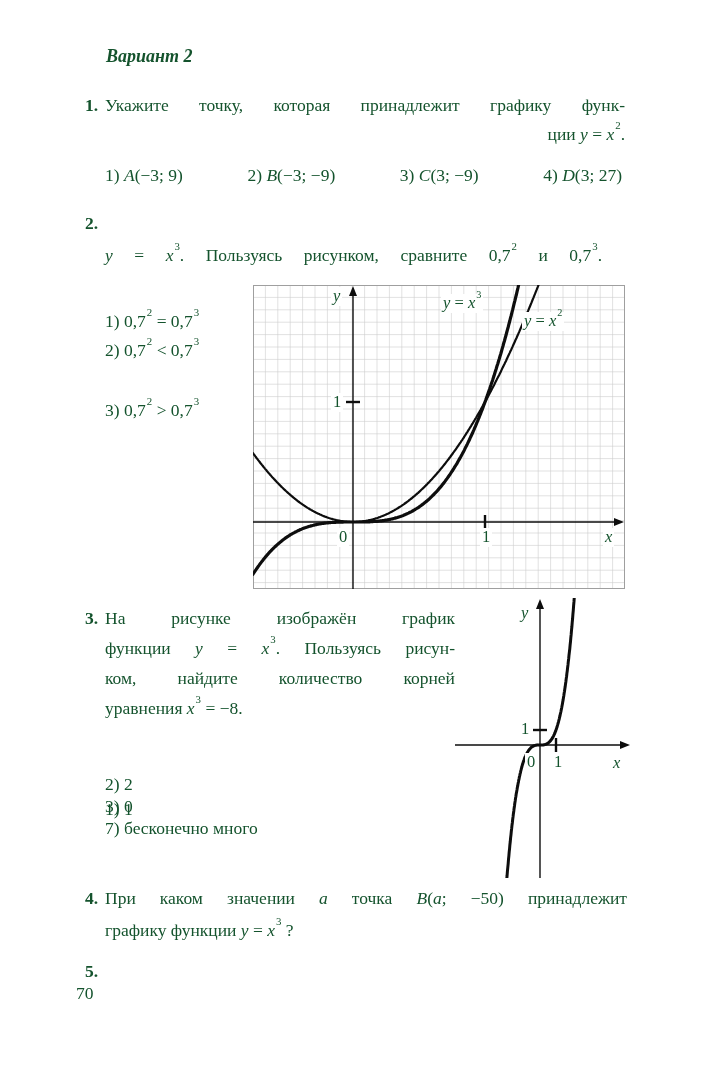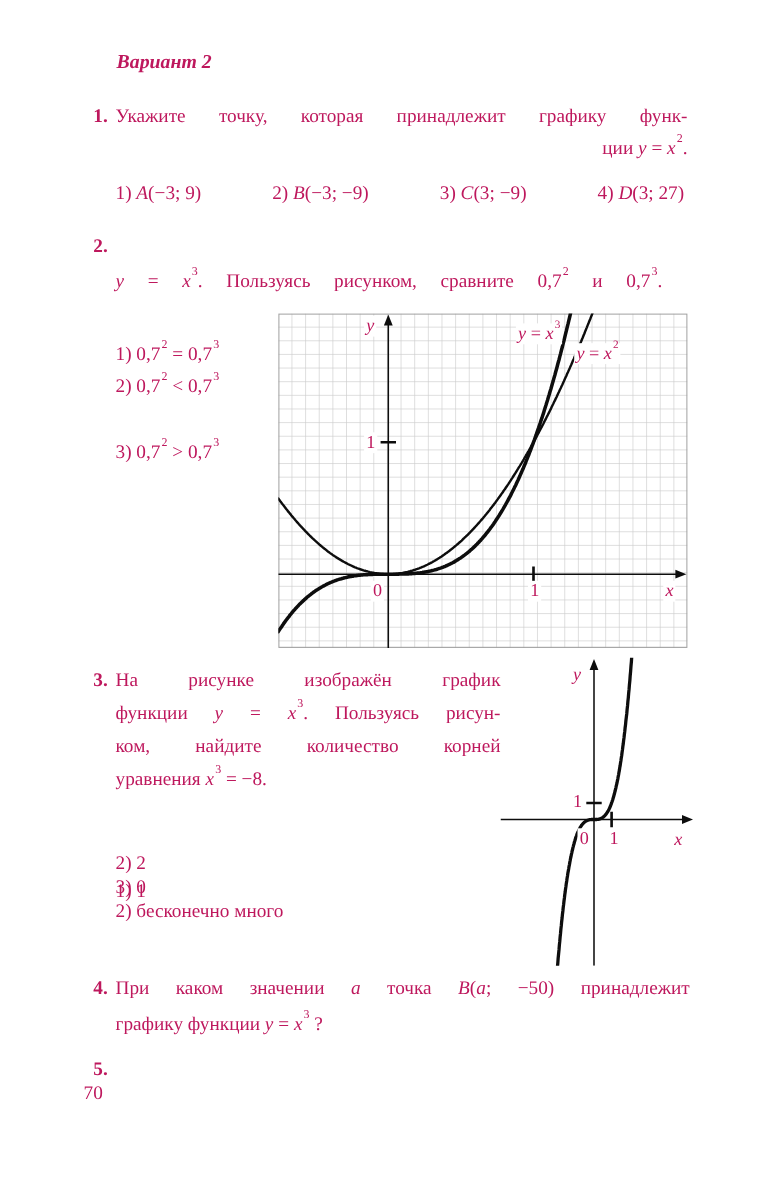--- a/index.html
+++ b/index.html
@@ -1,20 +1,20 @@
 <!DOCTYPE html>
 <html><head>
 <meta charset="utf-8">
 <style>
   * { margin:0; padding:0; box-sizing:border-box; }
   html,body { background:#ffffff; }
   .page {
     position:relative; width:712px; height:1080px; background:#ffffff;
     font-family:"Liberation Serif","DejaVu Serif",serif;
-    color:#be185d; font-size:17.5px; overflow:hidden;
+    color:#14532d; font-size:17.5px; overflow:hidden;
   }
   .abs { position:absolute; }
   .num { font-weight:bold; }
   .title { font-weight:bold; font-style:italic; font-size:18px; }
   .just { text-align:justify; text-align-last:justify; }
   sup { font-size:0.62em; line-height:0; position:relative; top:-0.38em; margin-left:1px; }
   .optrow { display:flex; justify-content:space-between; }
   svg { display:block; overflow:hidden; }
   .figlabel {
     position:absolute; background:#ffffff; padding:0 2px;
@@ -107,39 +107,39 @@
         <rect x="0.5" y="0.5" width="371" height="303" fill="none" stroke="#9f9f9f" stroke-width="1"></rect>
         <line x1="0" y1="237" x2="364" y2="237" stroke="#0d0d0d" stroke-width="1.4"></line>
         <polygon points="371,237 361,233 361,241" fill="#0d0d0d"></polygon>
         <line x1="100" y1="304" x2="100" y2="8" stroke="#0d0d0d" stroke-width="1.4"></line>
         <polygon points="100,1 96,11 104,11" fill="#0d0d0d"></polygon>
         <line x1="93" y1="117" x2="107" y2="117" stroke="#0d0d0d" stroke-width="2.4"></line>
         <line x1="232" y1="230" x2="232" y2="244" stroke="#0d0d0d" stroke-width="2.4"></line>
         <path d="M 0.0 289.2 L 0.7 288.0 L 1.5 286.9 L 2.2 285.8 L 3.0 284.7 L 3.7 283.6 L 4.5 282.5 L 5.2 281.4 L 6.0 280.4 L 6.7 279.4 L 7.4 278.4 L 8.2 277.4 L 8.9 276.4 L 9.7 275.5 L 10.4 274.5 L 11.2 273.6 L 11.9 272.7 L 12.6 271.8 L 13.4 270.9 L 14.1 270.0 L 14.9 269.2 L 15.6 268.3 L 16.4 267.5 L 17.1 266.7 L 17.9 265.9 L 18.6 265.1 L 19.3 264.4 L 20.1 263.6 L 20.8 262.9 L 21.6 262.2 L 22.3 261.5 L 23.1 260.8 L 23.8 260.1 L 24.6 259.4 L 25.3 258.8 L 26.0 258.1 L 26.8 257.5 L 27.5 256.9 L 28.3 256.3 L 29.0 255.7 L 29.8 255.1 L 30.5 254.5 L 31.2 254.0 L 32.0 253.4 L 32.7 252.9 L 33.5 252.4 L 34.2 251.8 L 35.0 251.3 L 35.7 250.9 L 36.5 250.4 L 37.2 249.9 L 37.9 249.5 L 38.7 249.0 L 39.4 248.6 L 40.2 248.2 L 40.9 247.8 L 41.7 247.4 L 42.4 247.0 L 43.2 246.6 L 43.9 246.2 L 44.6 245.9 L 45.4 245.5 L 46.1 245.2 L 46.9 244.8 L 47.6 244.5 L 48.4 244.2 L 49.1 243.9 L 49.8 243.6 L 50.6 243.3 L 51.3 243.0 L 52.1 242.7 L 52.8 242.5 L 53.6 242.2 L 54.3 242.0 L 55.1 241.7 L 55.8 241.5 L 56.5 241.3 L 57.3 241.1 L 58.0 240.9 L 58.8 240.7 L 59.5 240.5 L 60.3 240.3 L 61.0 240.1 L 61.8 239.9 L 62.5 239.8 L 63.2 239.6 L 64.0 239.4 L 64.7 239.3 L 65.5 239.1 L 66.2 239.0 L 67.0 238.9 L 67.7 238.8 L 68.4 238.6 L 69.2 238.5 L 69.9 238.4 L 70.7 238.3 L 71.4 238.2 L 72.2 238.1 L 72.9 238.0 L 73.7 238.0 L 74.4 237.9 L 75.1 237.8 L 75.9 237.7 L 76.6 237.7 L 77.4 237.6 L 78.1 237.5 L 78.9 237.5 L 79.6 237.4 L 80.4 237.4 L 81.1 237.4 L 81.8 237.3 L 82.6 237.3 L 83.3 237.2 L 84.1 237.2 L 84.8 237.2 L 85.6 237.2 L 86.3 237.1 L 87.0 237.1 L 87.8 237.1 L 88.5 237.1 L 89.3 237.1 L 90.0 237.1 L 90.8 237.0 L 91.5 237.0 L 92.3 237.0 L 93.0 237.0 L 93.7 237.0 L 94.5 237.0 L 95.2 237.0 L 96.0 237.0 L 96.7 237.0 L 97.5 237.0 L 98.2 237.0 L 99.0 237.0 L 99.7 237.0 L 100.4 237.0 L 101.2 237.0 L 101.9 237.0 L 102.7 237.0 L 103.4 237.0 L 104.2 237.0 L 104.9 237.0 L 105.6 237.0 L 106.4 237.0 L 107.1 237.0 L 107.9 237.0 L 108.6 237.0 L 109.4 237.0 L 110.1 236.9 L 110.9 236.9 L 111.6 236.9 L 112.3 236.9 L 113.1 236.9 L 113.8 236.9 L 114.6 236.8 L 115.3 236.8 L 116.1 236.8 L 116.8 236.8 L 117.6 236.7 L 118.3 236.7 L 119.0 236.6 L 119.8 236.6 L 120.5 236.5 L 121.3 236.5 L 122.0 236.4 L 122.8 236.4 L 123.5 236.3 L 124.2 236.3 L 125.0 236.2 L 125.7 236.1 L 126.5 236.0 L 127.2 235.9 L 128.0 235.9 L 128.7 235.8 L 129.5 235.7 L 130.2 235.6 L 130.9 235.5 L 131.7 235.3 L 132.4 235.2 L 133.2 235.1 L 133.9 235.0 L 134.7 234.8 L 135.4 234.7 L 136.2 234.5 L 136.9 234.4 L 137.6 234.2 L 138.4 234.0 L 139.1 233.9 L 139.9 233.7 L 140.6 233.5 L 141.4 233.3 L 142.1 233.1 L 142.8 232.9 L 143.6 232.7 L 144.3 232.5 L 145.1 232.2 L 145.8 232.0 L 146.6 231.7 L 147.3 231.5 L 148.1 231.2 L 148.8 230.9 L 149.5 230.7 L 150.3 230.4 L 151.0 230.1 L 151.8 229.8 L 152.5 229.4 L 153.3 229.1 L 154.0 228.8 L 154.8 228.4 L 155.5 228.1 L 156.2 227.7 L 157.0 227.3 L 157.7 227.0 L 158.5 226.6 L 159.2 226.2 L 160.0 225.8 L 160.7 225.3 L 161.4 224.9 L 162.2 224.4 L 162.9 224.0 L 163.7 223.5 L 164.4 223.0 L 165.2 222.6 L 165.9 222.1 L 166.7 221.5 L 167.4 221.0 L 168.1 220.5 L 168.9 219.9 L 169.6 219.4 L 170.4 218.8 L 171.1 218.2 L 171.9 217.6 L 172.6 217.0 L 173.4 216.4 L 174.1 215.8 L 174.8 215.1 L 175.6 214.5 L 176.3 213.8 L 177.1 213.1 L 177.8 212.4 L 178.6 211.7 L 179.3 211.0 L 180.0 210.2 L 180.8 209.5 L 181.5 208.7 L 182.3 207.9 L 183.0 207.1 L 183.8 206.3 L 184.5 205.5 L 185.3 204.7 L 186.0 203.8 L 186.7 202.9 L 187.5 202.1 L 188.2 201.2 L 189.0 200.2 L 189.7 199.3 L 190.5 198.4 L 191.2 197.4 L 192.0 196.4 L 192.7 195.4 L 193.4 194.4 L 194.2 193.4 L 194.9 192.4 L 195.7 191.3 L 196.4 190.2 L 197.2 189.1 L 197.9 188.0 L 198.6 186.9 L 199.4 185.8 L 200.1 184.6 L 200.9 183.4 L 201.6 182.2 L 202.4 181.0 L 203.1 179.8 L 203.9 178.6 L 204.6 177.3 L 205.3 176.0 L 206.1 174.7 L 206.8 173.4 L 207.6 172.0 L 208.3 170.7 L 209.1 169.3 L 209.8 167.9 L 210.6 166.5 L 211.3 165.1 L 212.0 163.6 L 212.8 162.1 L 213.5 160.7 L 214.3 159.1 L 215.0 157.6 L 215.8 156.1 L 216.5 154.5 L 217.2 152.9 L 218.0 151.3 L 218.7 149.7 L 219.5 148.0 L 220.2 146.3 L 221.0 144.6 L 221.7 142.9 L 222.5 141.2 L 223.2 139.4 L 223.9 137.7 L 224.7 135.9 L 225.4 134.0 L 226.2 132.2 L 226.9 130.3 L 227.7 128.4 L 228.4 126.5 L 229.2 124.6 L 229.9 122.6 L 230.6 120.7 L 231.4 118.7 L 232.1 116.7 L 232.9 114.6 L 233.6 112.5 L 234.4 110.4 L 235.1 108.3 L 235.8 106.2 L 236.6 104.0 L 237.3 101.9 L 238.1 99.6 L 238.8 97.4 L 239.6 95.2 L 240.3 92.9 L 241.1 90.6 L 241.8 88.2 L 242.5 85.9 L 243.3 83.5 L 244.0 81.1 L 244.8 78.7 L 245.5 76.2 L 246.3 73.7 L 247.0 71.2 L 247.8 68.7 L 248.5 66.2 L 249.2 63.6 L 250.0 61.0 L 250.7 58.3 L 251.5 55.7 L 252.2 53.0 L 253.0 50.3 L 253.7 47.5 L 254.4 44.8 L 255.2 42.0 L 255.9 39.2 L 256.7 36.3 L 257.4 33.4 L 258.2 30.5 L 258.9 27.6 L 259.7 24.7 L 260.4 21.7 L 261.1 18.7 L 261.9 15.6 L 262.6 12.6 L 263.4 9.5 L 264.1 6.4 L 264.9 3.2 L 265.6 0.0 L 266.4 -3.2 L 267.1 -6.4 L 267.8 -9.7 L 268.6 -13.0 L 269.3 -16.3 L 270.1 -19.7 L 270.8 -23.0 L 271.6 -26.5 L 272.3 -29.9 L 273.0 -33.4 L 273.8 -36.9 L 274.5 -40.4 L 275.3 -44.0 L 276.0 -47.6 L 276.8 -51.2 L 277.5 -54.8 L 278.3 -58.5 L 279.0 -62.2 L 279.7 -66.0 L 280.5 -69.8 L 281.2 -73.6 L 282.0 -77.4 L 282.7 -81.3 L 283.5 -85.2 L 284.2 -89.1 L 285.0 -93.1 L 285.7 -97.1 L 286.4 -101.1 L 287.2 -105.2 L 287.9 -109.3 L 288.7 -113.4 L 289.4 -117.6 L 290.2 -121.8 L 290.9 -126.0 L 291.6 -130.3 L 292.4 -134.6 L 293.1 -138.9 L 293.9 -143.2 L 294.6 -147.6 L 295.4 -152.1 L 296.1 -156.5 L 296.9 -161.0 L 297.6 -165.6 L 298.3 -170.1 L 299.1 -174.7 L 299.8 -179.3 L 300.6 -184.0 L 301.3 -188.7 L 302.1 -193.5 L 302.8 -198.2 L 303.6 -203.0 L 304.3 -207.9 L 305.0 -212.8 L 305.8 -217.7 L 306.5 -222.6 L 307.3 -227.6 L 308.0 -232.6 L 308.8 -237.7 L 309.5 -242.8 L 310.2 -247.9 L 311.0 -253.1 L 311.7 -258.3 L 312.5 -263.5 L 313.2 -268.8 L 314.0 -274.1 L 314.7 -279.5 L 315.5 -284.8 L 316.2 -290.3 L 316.9 -295.7 L 317.7 -301.2 L 318.4 -306.8 L 319.2 -312.3 L 319.9 -317.9 L 320.7 -323.6 L 321.4 -329.3 L 322.2 -335.0 L 322.9 -340.8 L 323.6 -346.6 L 324.4 -352.4 L 325.1 -358.3 L 325.9 -364.2 L 326.6 -370.2 L 327.4 -376.2 L 328.1 -382.2 L 328.8 -388.3 L 329.6 -394.4 L 330.3 -400.6 L 331.1 -406.8 L 331.8 -413.0 L 332.6 -419.3 L 333.3 -425.6 L 334.1 -432.0 L 334.8 -438.4 L 335.5 -444.8 L 336.3 -451.3 L 337.0 -457.8 L 337.8 -464.4 L 338.5 -471.0 L 339.3 -477.6 L 340.0 -484.3 L 340.8 -491.1 L 341.5 -497.8 L 342.2 -504.6 L 343.0 -511.5 L 343.7 -518.4 L 344.5 -525.3 L 345.2 -532.3 L 346.0 -539.3 L 346.7 -546.4 L 347.4 -553.5 L 348.2 -560.7 L 348.9 -567.9 L 349.7 -575.1 L 350.4 -582.4 L 351.2 -589.7 L 351.9 -597.1 L 352.7 -604.5 L 353.4 -611.9 L 354.1 -619.4 L 354.9 -627.0 L 355.6 -634.6 L 356.4 -642.2 L 357.1 -649.9 L 357.9 -657.6 L 358.6 -665.4 L 359.4 -673.2 L 360.1 -681.0 L 360.8 -688.9 L 361.6 -696.9 L 362.3 -704.9 L 363.1 -712.9 L 363.8 -721.0 L 364.6 -729.1 L 365.3 -737.3 L 366.0 -745.5 L 366.8 -753.8 L 367.5 -762.1 L 368.3 -770.5 L 369.0 -778.9 L 369.8 -787.3 L 370.5 -795.8 L 371.3 -804.4 L 372.0 -812.9" fill="none" stroke="#0d0d0d" stroke-width="3.2" stroke-linecap="round"></path>
         <path d="M 0.0 168.1 L 0.7 169.2 L 1.5 170.2 L 2.2 171.2 L 3.0 172.2 L 3.7 173.2 L 4.5 174.1 L 5.2 175.1 L 6.0 176.1 L 6.7 177.0 L 7.4 178.0 L 8.2 178.9 L 8.9 179.9 L 9.7 180.8 L 10.4 181.7 L 11.2 182.6 L 11.9 183.6 L 12.6 184.4 L 13.4 185.3 L 14.1 186.2 L 14.9 187.1 L 15.6 188.0 L 16.4 188.8 L 17.1 189.7 L 17.9 190.5 L 18.6 191.4 L 19.3 192.2 L 20.1 193.0 L 20.8 193.8 L 21.6 194.6 L 22.3 195.4 L 23.1 196.2 L 23.8 197.0 L 24.6 197.8 L 25.3 198.6 L 26.0 199.3 L 26.8 200.1 L 27.5 200.8 L 28.3 201.6 L 29.0 202.3 L 29.8 203.0 L 30.5 203.7 L 31.2 204.4 L 32.0 205.1 L 32.7 205.8 L 33.5 206.5 L 34.2 207.2 L 35.0 207.9 L 35.7 208.5 L 36.5 209.2 L 37.2 209.8 L 37.9 210.5 L 38.7 211.1 L 39.4 211.7 L 40.2 212.4 L 40.9 213.0 L 41.7 213.6 L 42.4 214.2 L 43.2 214.7 L 43.9 215.3 L 44.6 215.9 L 45.4 216.5 L 46.1 217.0 L 46.9 217.6 L 47.6 218.1 L 48.4 218.6 L 49.1 219.2 L 49.8 219.7 L 50.6 220.2 L 51.3 220.7 L 52.1 221.2 L 52.8 221.7 L 53.6 222.2 L 54.3 222.6 L 55.1 223.1 L 55.8 223.5 L 56.5 224.0 L 57.3 224.4 L 58.0 224.9 L 58.8 225.3 L 59.5 225.7 L 60.3 226.1 L 61.0 226.5 L 61.8 226.9 L 62.5 227.3 L 63.2 227.7 L 64.0 228.1 L 64.7 228.4 L 65.5 228.8 L 66.2 229.1 L 67.0 229.5 L 67.7 229.8 L 68.4 230.1 L 69.2 230.5 L 69.9 230.8 L 70.7 231.1 L 71.4 231.4 L 72.2 231.7 L 72.9 231.9 L 73.7 232.2 L 74.4 232.5 L 75.1 232.7 L 75.9 233.0 L 76.6 233.2 L 77.4 233.5 L 78.1 233.7 L 78.9 233.9 L 79.6 234.1 L 80.4 234.3 L 81.1 234.5 L 81.8 234.7 L 82.6 234.9 L 83.3 235.1 L 84.1 235.3 L 84.8 235.4 L 85.6 235.6 L 86.3 235.7 L 87.0 235.8 L 87.8 236.0 L 88.5 236.1 L 89.3 236.2 L 90.0 236.3 L 90.8 236.4 L 91.5 236.5 L 92.3 236.6 L 93.0 236.7 L 93.7 236.7 L 94.5 236.8 L 95.2 236.8 L 96.0 236.9 L 96.7 236.9 L 97.5 237.0 L 98.2 237.0 L 99.0 237.0 L 99.7 237.0 L 100.4 237.0 L 101.2 237.0 L 101.9 237.0 L 102.7 237.0 L 103.4 236.9 L 104.2 236.9 L 104.9 236.8 L 105.6 236.8 L 106.4 236.7 L 107.1 236.6 L 107.9 236.6 L 108.6 236.5 L 109.4 236.4 L 110.1 236.3 L 110.9 236.2 L 111.6 236.1 L 112.3 236.0 L 113.1 235.8 L 113.8 235.7 L 114.6 235.5 L 115.3 235.4 L 116.1 235.2 L 116.8 235.1 L 117.6 234.9 L 118.3 234.7 L 119.0 234.5 L 119.8 234.3 L 120.5 234.1 L 121.3 233.9 L 122.0 233.7 L 122.8 233.4 L 123.5 233.2 L 124.2 233.0 L 125.0 232.7 L 125.7 232.4 L 126.5 232.2 L 127.2 231.9 L 128.0 231.6 L 128.7 231.3 L 129.5 231.0 L 130.2 230.7 L 130.9 230.4 L 131.7 230.1 L 132.4 229.8 L 133.2 229.4 L 133.9 229.1 L 134.7 228.7 L 135.4 228.4 L 136.2 228.0 L 136.9 227.6 L 137.6 227.2 L 138.4 226.9 L 139.1 226.5 L 139.9 226.1 L 140.6 225.6 L 141.4 225.2 L 142.1 224.8 L 142.8 224.4 L 143.6 223.9 L 144.3 223.5 L 145.1 223.0 L 145.8 222.5 L 146.6 222.1 L 147.3 221.6 L 148.1 221.1 L 148.8 220.6 L 149.5 220.1 L 150.3 219.6 L 151.0 219.1 L 151.8 218.5 L 152.5 218.0 L 153.3 217.5 L 154.0 216.9 L 154.8 216.4 L 155.5 215.8 L 156.2 215.2 L 157.0 214.6 L 157.7 214.0 L 158.5 213.5 L 159.2 212.9 L 160.0 212.2 L 160.7 211.6 L 161.4 211.0 L 162.2 210.4 L 162.9 209.7 L 163.7 209.1 L 164.4 208.4 L 165.2 207.8 L 165.9 207.1 L 166.7 206.4 L 167.4 205.7 L 168.1 205.0 L 168.9 204.3 L 169.6 203.6 L 170.4 202.9 L 171.1 202.2 L 171.9 201.4 L 172.6 200.7 L 173.4 199.9 L 174.1 199.2 L 174.8 198.4 L 175.6 197.7 L 176.3 196.9 L 177.1 196.1 L 177.8 195.3 L 178.6 194.5 L 179.3 193.7 L 180.0 192.9 L 180.8 192.0 L 181.5 191.2 L 182.3 190.4 L 183.0 189.5 L 183.8 188.7 L 184.5 187.8 L 185.3 186.9 L 186.0 186.1 L 186.7 185.2 L 187.5 184.3 L 188.2 183.4 L 189.0 182.5 L 189.7 181.6 L 190.5 180.6 L 191.2 179.7 L 192.0 178.8 L 192.7 177.8 L 193.4 176.9 L 194.2 175.9 L 194.9 174.9 L 195.7 174.0 L 196.4 173.0 L 197.2 172.0 L 197.9 171.0 L 198.6 170.0 L 199.4 169.0 L 200.1 167.9 L 200.9 166.9 L 201.6 165.9 L 202.4 164.8 L 203.1 163.8 L 203.9 162.7 L 204.6 161.6 L 205.3 160.6 L 206.1 159.5 L 206.8 158.4 L 207.6 157.3 L 208.3 156.2 L 209.1 155.1 L 209.8 154.0 L 210.6 152.8 L 211.3 151.7 L 212.0 150.5 L 212.8 149.4 L 213.5 148.2 L 214.3 147.1 L 215.0 145.9 L 215.8 144.7 L 216.5 143.5 L 217.2 142.3 L 218.0 141.1 L 218.7 139.9 L 219.5 138.7 L 220.2 137.5 L 221.0 136.2 L 221.7 135.0 L 222.5 133.7 L 223.2 132.5 L 223.9 131.2 L 224.7 129.9 L 225.4 128.6 L 226.2 127.4 L 226.9 126.1 L 227.7 124.8 L 228.4 123.4 L 229.2 122.1 L 229.9 120.8 L 230.6 119.5 L 231.4 118.1 L 232.1 116.8 L 232.9 115.4 L 233.6 114.0 L 234.4 112.7 L 235.1 111.3 L 235.8 109.9 L 236.6 108.5 L 237.3 107.1 L 238.1 105.7 L 238.8 104.3 L 239.6 102.8 L 240.3 101.4 L 241.1 100.0 L 241.8 98.5 L 242.5 97.1 L 243.3 95.6 L 244.0 94.1 L 244.8 92.6 L 245.5 91.2 L 246.3 89.7 L 247.0 88.2 L 247.8 86.7 L 248.5 85.1 L 249.2 83.6 L 250.0 82.1 L 250.7 80.5 L 251.5 79.0 L 252.2 77.4 L 253.0 75.9 L 253.7 74.3 L 254.4 72.7 L 255.2 71.1 L 255.9 69.5 L 256.7 67.9 L 257.4 66.3 L 258.2 64.7 L 258.9 63.1 L 259.7 61.4 L 260.4 59.8 L 261.1 58.2 L 261.9 56.5 L 262.6 54.8 L 263.4 53.2 L 264.1 51.5 L 264.9 49.8 L 265.6 48.1 L 266.4 46.4 L 267.1 44.7 L 267.8 43.0 L 268.6 41.3 L 269.3 39.5 L 270.1 37.8 L 270.8 36.0 L 271.6 34.3 L 272.3 32.5 L 273.0 30.8 L 273.8 29.0 L 274.5 27.2 L 275.3 25.4 L 276.0 23.6 L 276.8 21.8 L 277.5 20.0 L 278.3 18.2 L 279.0 16.3 L 279.7 14.5 L 280.5 12.6 L 281.2 10.8 L 282.0 8.9 L 282.7 7.1 L 283.5 5.2 L 284.2 3.3 L 285.0 1.4 L 285.7 -0.5 L 286.4 -2.4 L 287.2 -4.3 L 287.9 -6.2 L 288.7 -8.2 L 289.4 -10.1 L 290.2 -12.0 L 290.9 -14.0 L 291.6 -16.0 L 292.4 -17.9 L 293.1 -19.9 L 293.9 -21.9 L 294.6 -23.9 L 295.4 -25.9 L 296.1 -27.9 L 296.9 -29.9 L 297.6 -31.9 L 298.3 -33.9 L 299.1 -36.0 L 299.8 -38.0 L 300.6 -40.1 L 301.3 -42.1 L 302.1 -44.2 L 302.8 -46.3 L 303.6 -48.4 L 304.3 -50.4 L 305.0 -52.5 L 305.8 -54.6 L 306.5 -56.8 L 307.3 -58.9 L 308.0 -61.0 L 308.8 -63.1 L 309.5 -65.3 L 310.2 -67.4 L 311.0 -69.6 L 311.7 -71.8 L 312.5 -73.9 L 313.2 -76.1 L 314.0 -78.3 L 314.7 -80.5 L 315.5 -82.7 L 316.2 -84.9 L 316.9 -87.1 L 317.7 -89.4 L 318.4 -91.6 L 319.2 -93.8 L 319.9 -96.1 L 320.7 -98.3 L 321.4 -100.6 L 322.2 -102.9 L 322.9 -105.2 L 323.6 -107.5 L 324.4 -109.8 L 325.1 -112.1 L 325.9 -114.4 L 326.6 -116.7 L 327.4 -119.0 L 328.1 -121.3 L 328.8 -123.7 L 329.6 -126.0 L 330.3 -128.4 L 331.1 -130.8 L 331.8 -133.1 L 332.6 -135.5 L 333.3 -137.9 L 334.1 -140.3 L 334.8 -142.7 L 335.5 -145.1 L 336.3 -147.5 L 337.0 -149.9 L 337.8 -152.4 L 338.5 -154.8 L 339.3 -157.3 L 340.0 -159.7 L 340.8 -162.2 L 341.5 -164.7 L 342.2 -167.1 L 343.0 -169.6 L 343.7 -172.1 L 344.5 -174.6 L 345.2 -177.1 L 346.0 -179.6 L 346.7 -182.2 L 347.4 -184.7 L 348.2 -187.2 L 348.9 -189.8 L 349.7 -192.3 L 350.4 -194.9 L 351.2 -197.5 L 351.9 -200.0 L 352.7 -202.6 L 353.4 -205.2 L 354.1 -207.8 L 354.9 -210.4 L 355.6 -213.1 L 356.4 -215.7 L 357.1 -218.3 L 357.9 -220.9 L 358.6 -223.6 L 359.4 -226.2 L 360.1 -228.9 L 360.8 -231.6 L 361.6 -234.3 L 362.3 -236.9 L 363.1 -239.6 L 363.8 -242.3 L 364.6 -245.0 L 365.3 -247.8 L 366.0 -250.5 L 366.8 -253.2 L 367.5 -255.9 L 368.3 -258.7 L 369.0 -261.4 L 369.8 -264.2 L 370.5 -267.0 L 371.3 -269.7 L 372.0 -272.5" fill="none" stroke="#0d0d0d" stroke-width="2.2" stroke-linecap="round"></path>
       </svg>
-    <div class="figlabel" style="left:188px; top:9px;margin-left:28px;"><span style="font-style: italic;">y</span><span> = </span><span style="font-style: italic;">x</span><sup>3</sup></div>
+    <div class="figlabel" style="left:188px; top:9px;"><span style="font-style: italic;">y</span><span> = </span><span style="font-style: italic;">x</span><sup>3</sup></div>
     <div class="figlabel" style="left:269px; top:27px;"><span style="font-style: italic;">y</span><span> = </span><span style="font-style: italic;">x</span><sup>2</sup></div>
     <div class="figlabel it" style="left:78px; top:2px;">y</div>
     <div class="figlabel it" style="left:350px; top:243px;">x</div>
     <div class="figlabel" style="left:78px; top:108px;">1</div>
     <div class="figlabel" style="left:227px; top:243px;">1</div>
     <div class="figlabel" style="left:84px; top:243px;">0</div>
   </div>
 
   <div class="abs num" style="left:70px; top:608px; width:28px; text-align:right;">3.</div>
   <div class="abs just" style="left:105px; top:608px; width:350px;"><span>На рисунке изображён график</span></div>
   <div class="abs just" style="left:105px; top:638px; width:350px;"><span>функции </span><span style="font-style: italic;">y</span><span> = </span><span style="font-style: italic;">x</span><sup>3</sup><span>. Пользуясь рисун-</span></div>
   <div class="abs just" style="left:105px; top:668px; width:350px;"><span>ком, найдите количество корней</span></div>
   <div class="abs" style="left:105px; top:698px; width:350px;"><span>уравнения </span><span style="font-style: italic;">x</span><sup>3</sup><span> = −8.</span></div>
 
   <div class="abs" style="left:105px; top:752px;margin-top:47px;"><span>1) 1</span></div>
   <div class="abs" style="left:105px; top:774px;"><span>2) 2</span></div>
   <div class="abs" style="left:105px; top:796px;"><span>3) 0</span></div>
-  <div class="abs" style="left:105px; top:818px;"><span>2) бесконечно много</span></div>
+  <div class="abs" style="left:105px; top:818px;"><span>7) бесконечно много</span></div>
 
   <div class="abs" style="left:455px; top:598px; width:176px; height:280px;">
     <svg width="176" height="280" viewBox="0 0 176 280">
         <line x1="0" y1="147" x2="168" y2="147" stroke="#0d0d0d" stroke-width="1.4"></line>
         <polygon points="175,147 165,143 165,151" fill="#0d0d0d"></polygon>
         <line x1="85" y1="280" x2="85" y2="8" stroke="#0d0d0d" stroke-width="1.4"></line>
         <polygon points="85,1 81,11 89,11" fill="#0d0d0d"></polygon>
         <line x1="78" y1="132" x2="92" y2="132" stroke="#0d0d0d" stroke-width="2.4"></line>
         <line x1="101" y1="140" x2="101" y2="154" stroke="#0d0d0d" stroke-width="2.4"></line>
         <path d="M 0.0 2396.0 L 0.4 2368.2 L 0.7 2340.6 L 1.1 2313.2 L 1.4 2286.1 L 1.8 2259.2 L 2.1 2232.5 L 2.5 2206.0 L 2.8 2179.8 L 3.2 2153.8 L 3.5 2128.0 L 3.9 2102.4 L 4.2 2077.1 L 4.6 2052.0 L 4.9 2027.1 L 5.3 2002.4 L 5.6 1977.9 L 6.0 1953.7 L 6.3 1929.6 L 6.7 1905.8 L 7.0 1882.2 L 7.4 1858.8 L 7.7 1835.6 L 8.1 1812.6 L 8.4 1789.9 L 8.8 1767.3 L 9.2 1745.0 L 9.5 1722.8 L 9.9 1700.9 L 10.2 1679.1 L 10.6 1657.6 L 10.9 1636.3 L 11.3 1615.1 L 11.6 1594.2 L 12.0 1573.5 L 12.3 1553.0 L 12.7 1532.6 L 13.0 1512.5 L 13.4 1492.6 L 13.7 1472.8 L 14.1 1453.3 L 14.4 1433.9 L 14.8 1414.8 L 15.1 1395.8 L 15.5 1377.0 L 15.8 1358.4 L 16.2 1340.0 L 16.5 1321.8 L 16.9 1303.8 L 17.2 1285.9 L 17.6 1268.3 L 18.0 1250.8 L 18.3 1233.5 L 18.7 1216.4 L 19.0 1199.5 L 19.4 1182.7 L 19.7 1166.1 L 20.1 1149.7 L 20.4 1133.5 L 20.8 1117.5 L 21.1 1101.6 L 21.5 1085.9 L 21.8 1070.4 L 22.2 1055.0 L 22.5 1039.9 L 22.9 1024.9 L 23.2 1010.0 L 23.6 995.4 L 23.9 980.8 L 24.3 966.5 L 24.6 952.3 L 25.0 938.3 L 25.3 924.5 L 25.7 910.8 L 26.0 897.3 L 26.4 883.9 L 26.8 870.7 L 27.1 857.7 L 27.5 844.8 L 27.8 832.1 L 28.2 819.5 L 28.5 807.1 L 28.9 794.8 L 29.2 782.7 L 29.6 770.8 L 29.9 758.9 L 30.3 747.3 L 30.6 735.8 L 31.0 724.4 L 31.3 713.2 L 31.7 702.1 L 32.0 691.2 L 32.4 680.4 L 32.7 669.8 L 33.1 659.3 L 33.4 649.0 L 33.8 638.8 L 34.1 628.7 L 34.5 618.7 L 34.8 609.0 L 35.2 599.3 L 35.6 589.8 L 35.9 580.4 L 36.3 571.1 L 36.6 562.0 L 37.0 553.0 L 37.3 544.2 L 37.7 535.4 L 38.0 526.8 L 38.4 518.4 L 38.7 510.0 L 39.1 501.8 L 39.4 493.7 L 39.8 485.7 L 40.1 477.9 L 40.5 470.1 L 40.8 462.5 L 41.2 455.1 L 41.5 447.7 L 41.9 440.4 L 42.2 433.3 L 42.6 426.3 L 42.9 419.4 L 43.3 412.6 L 43.6 406.0 L 44.0 399.4 L 44.4 393.0 L 44.7 386.6 L 45.1 380.4 L 45.4 374.3 L 45.8 368.3 L 46.1 362.4 L 46.5 356.6 L 46.8 350.9 L 47.2 345.3 L 47.5 339.8 L 47.9 334.4 L 48.2 329.1 L 48.6 324.0 L 48.9 318.9 L 49.3 313.9 L 49.6 309.0 L 50.0 304.2 L 50.3 299.5 L 50.7 294.9 L 51.0 290.4 L 51.4 286.0 L 51.7 281.7 L 52.1 277.5 L 52.4 273.3 L 52.8 269.3 L 53.2 265.3 L 53.5 261.4 L 53.9 257.6 L 54.2 253.9 L 54.6 250.3 L 54.9 246.7 L 55.3 243.3 L 55.6 239.9 L 56.0 236.6 L 56.3 233.4 L 56.7 230.2 L 57.0 227.2 L 57.4 224.2 L 57.7 221.3 L 58.1 218.4 L 58.4 215.7 L 58.8 213.0 L 59.1 210.4 L 59.5 207.8 L 59.8 205.3 L 60.2 202.9 L 60.5 200.6 L 60.9 198.3 L 61.2 196.1 L 61.6 193.9 L 62.0 191.8 L 62.3 189.8 L 62.7 187.9 L 63.0 186.0 L 63.4 184.1 L 63.7 182.3 L 64.1 180.6 L 64.4 178.9 L 64.8 177.3 L 65.1 175.8 L 65.5 174.3 L 65.8 172.8 L 66.2 171.4 L 66.5 170.1 L 66.9 168.8 L 67.2 167.5 L 67.6 166.3 L 67.9 165.2 L 68.3 164.1 L 68.6 163.0 L 69.0 162.0 L 69.3 161.1 L 69.7 160.1 L 70.0 159.2 L 70.4 158.4 L 70.8 157.6 L 71.1 156.8 L 71.5 156.1 L 71.8 155.4 L 72.2 154.8 L 72.5 154.1 L 72.9 153.5 L 73.2 153.0 L 73.6 152.5 L 73.9 152.0 L 74.3 151.5 L 74.6 151.1 L 75.0 150.7 L 75.3 150.3 L 75.7 150.0 L 76.0 149.6 L 76.4 149.3 L 76.7 149.1 L 77.1 148.8 L 77.4 148.6 L 77.8 148.4 L 78.1 148.2 L 78.5 148.0 L 78.8 147.9 L 79.2 147.7 L 79.6 147.6 L 79.9 147.5 L 80.3 147.4 L 80.6 147.3 L 81.0 147.2 L 81.3 147.2 L 81.7 147.1 L 82.0 147.1 L 82.4 147.1 L 82.7 147.0 L 83.1 147.0 L 83.4 147.0 L 83.8 147.0 L 84.1 147.0 L 84.5 147.0 L 84.8 147.0 L 85.2 147.0 L 85.5 147.0 L 85.9 147.0 L 86.2 147.0 L 86.6 147.0 L 86.9 147.0 L 87.3 147.0 L 87.6 146.9 L 88.0 146.9 L 88.4 146.9 L 88.7 146.8 L 89.1 146.8 L 89.4 146.7 L 89.8 146.6 L 90.1 146.5 L 90.5 146.4 L 90.8 146.3 L 91.2 146.1 L 91.5 146.0 L 91.9 145.8 L 92.2 145.6 L 92.6 145.4 L 92.9 145.2 L 93.3 144.9 L 93.6 144.6 L 94.0 144.3 L 94.3 144.0 L 94.7 143.7 L 95.0 143.3 L 95.4 142.9 L 95.7 142.5 L 96.1 142.0 L 96.4 141.5 L 96.8 141.0 L 97.2 140.4 L 97.5 139.8 L 97.9 139.2 L 98.2 138.6 L 98.6 137.9 L 98.9 137.1 L 99.3 136.4 L 99.6 135.6 L 100.0 134.7 L 100.3 133.8 L 100.7 132.9 L 101.0 131.9 L 101.4 130.9 L 101.7 129.9 L 102.1 128.8 L 102.4 127.6 L 102.8 126.4 L 103.1 125.2 L 103.5 123.9 L 103.8 122.5 L 104.2 121.1 L 104.5 119.7 L 104.9 118.2 L 105.2 116.6 L 105.6 115.0 L 106.0 113.3 L 106.3 111.6 L 106.7 109.8 L 107.0 108.0 L 107.4 106.1 L 107.7 104.1 L 108.1 102.1 L 108.4 100.0 L 108.8 97.8 L 109.1 95.6 L 109.5 93.3 L 109.8 91.0 L 110.2 88.6 L 110.5 86.1 L 110.9 83.5 L 111.2 80.9 L 111.6 78.2 L 111.9 75.4 L 112.3 72.6 L 112.6 69.7 L 113.0 66.7 L 113.3 63.6 L 113.7 60.5 L 114.0 57.2 L 114.4 53.9 L 114.8 50.6 L 115.1 47.1 L 115.5 43.5 L 115.8 39.9 L 116.2 36.2 L 116.5 32.4 L 116.9 28.5 L 117.2 24.6 L 117.6 20.5 L 117.9 16.3 L 118.3 12.1 L 118.6 7.8 L 119.0 3.4 L 119.3 -1.1 L 119.7 -5.7 L 120.0 -10.4 L 120.4 -15.2 L 120.7 -20.1 L 121.1 -25.1 L 121.4 -30.2 L 121.8 -35.4 L 122.1 -40.7 L 122.5 -46.1 L 122.8 -51.5 L 123.2 -57.1 L 123.6 -62.8 L 123.9 -68.6 L 124.3 -74.5 L 124.6 -80.6 L 125.0 -86.7 L 125.3 -92.9 L 125.7 -99.2 L 126.0 -105.7 L 126.4 -112.3 L 126.7 -118.9 L 127.1 -125.7 L 127.4 -132.6 L 127.8 -139.6 L 128.1 -146.8 L 128.5 -154.0 L 128.8 -161.4 L 129.2 -168.9 L 129.5 -176.5 L 129.9 -184.2 L 130.2 -192.1 L 130.6 -200.1 L 130.9 -208.2 L 131.3 -216.4 L 131.6 -224.7 L 132.0 -233.2 L 132.4 -241.8 L 132.7 -250.6 L 133.1 -259.4 L 133.4 -268.4 L 133.8 -277.5 L 134.1 -286.8 L 134.5 -296.2 L 134.8 -305.7 L 135.2 -315.4 L 135.5 -325.2 L 135.9 -335.1 L 136.2 -345.2 L 136.6 -355.4 L 136.9 -365.8 L 137.3 -376.3 L 137.6 -386.9 L 138.0 -397.7 L 138.3 -408.6 L 138.7 -419.7 L 139.0 -430.9 L 139.4 -442.3 L 139.7 -453.8 L 140.1 -465.5 L 140.4 -477.3 L 140.8 -489.3 L 141.2 -501.4 L 141.5 -513.6 L 141.9 -526.1 L 142.2 -538.6 L 142.6 -551.4 L 142.9 -564.3 L 143.3 -577.3 L 143.6 -590.5 L 144.0 -603.9 L 144.3 -617.4 L 144.7 -631.1 L 145.0 -645.0 L 145.4 -659.0 L 145.7 -673.2 L 146.1 -687.5 L 146.4 -702.0 L 146.8 -716.7 L 147.1 -731.5 L 147.5 -746.6 L 147.8 -761.7 L 148.2 -777.1 L 148.5 -792.6 L 148.9 -808.3 L 149.2 -824.2 L 149.6 -840.3 L 150.0 -856.5 L 150.3 -872.9 L 150.7 -889.5 L 151.0 -906.2 L 151.4 -923.2 L 151.7 -940.3 L 152.1 -957.6 L 152.4 -975.1 L 152.8 -992.7 L 153.1 -1010.6 L 153.5 -1028.6 L 153.8 -1046.9 L 154.2 -1065.3 L 154.5 -1083.9 L 154.9 -1102.7 L 155.2 -1121.6 L 155.6 -1140.8 L 155.9 -1160.2 L 156.3 -1179.7 L 156.6 -1199.5 L 157.0 -1219.4 L 157.3 -1239.6 L 157.7 -1259.9 L 158.0 -1280.4 L 158.4 -1301.2 L 158.8 -1322.1 L 159.1 -1343.2 L 159.5 -1364.6 L 159.8 -1386.1 L 160.2 -1407.9 L 160.5 -1429.8 L 160.9 -1452.0 L 161.2 -1474.3 L 161.6 -1496.9 L 161.9 -1519.7 L 162.3 -1542.7 L 162.6 -1565.9 L 163.0 -1589.3 L 163.3 -1612.9 L 163.7 -1636.7 L 164.0 -1660.8 L 164.4 -1685.0 L 164.7 -1709.5 L 165.1 -1734.2 L 165.4 -1759.1 L 165.8 -1784.2 L 166.1 -1809.6 L 166.5 -1835.2 L 166.8 -1861.0 L 167.2 -1887.0 L 167.6 -1913.2 L 167.9 -1939.7 L 168.3 -1966.4 L 168.6 -1993.3" fill="none" stroke="#0d0d0d" stroke-width="3" stroke-linecap="round"></path>

